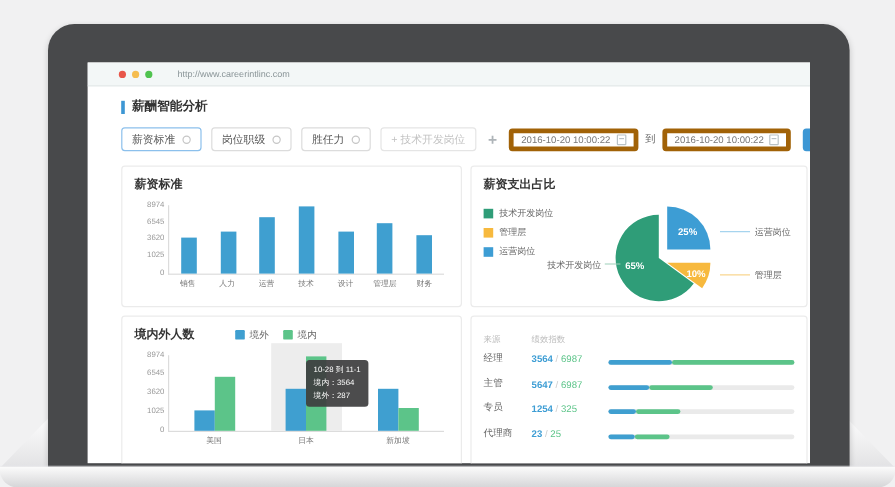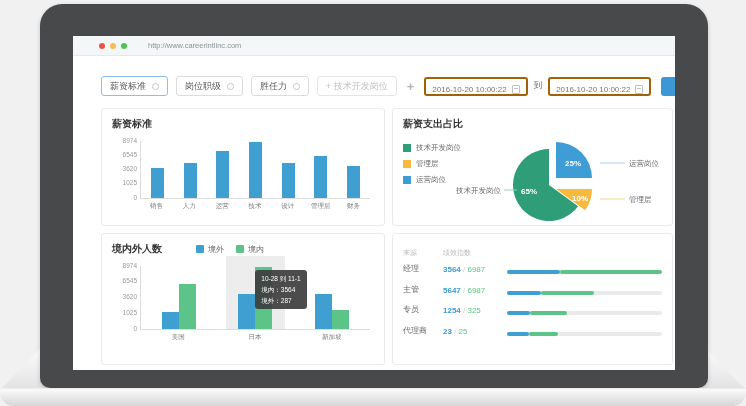--- a/index.html
+++ b/index.html
@@ -4,21 +4,21 @@
 <style>
   *{box-sizing:border-box;margin:0;padding:0}
   html,body{margin:0;padding:0}
   body{font-family:"Liberation Sans","DejaVu Sans",sans-serif;background:#fff}
   .stage{position:relative;width:746px;height:406px;background:#f1f1f2;overflow:hidden}
 
   
   .flare{position:absolute;left:0;top:344px;width:746px;height:46px;
          background:linear-gradient(#ffffff,#e2e2e4);
          clip-path:polygon(0 100%,6% 0,94% 0,100% 100%)}
-  .bezel{position:absolute;left:40px;top:4px;width:668px;height:384px;background:#48494b;
+  .bezel{position:absolute;left:40px;top:20px;width:668px;height:384px;background:#48494b;
          border-radius:22px 22px 10px 10px;box-shadow:0 2px 5px rgba(0,0,0,.18)}
   .base{position:absolute;left:0;top:388px;width:746px;height:18px;
         background:linear-gradient(#fbfbfb,#d6d6d8);border-radius:0 0 14px 14px;border-top:1px solid #ebebed}
   .screen{position:absolute;left:33px;top:32px;width:602px;height:334px;background:#fff;overflow:hidden}
 
   
   .browser{height:20px;background:#f3f7f7;border-bottom:1px solid #e4e9e9;display:flex;align-items:center;padding-left:26px}
   .dot{width:6px;height:6px;border-radius:50%;margin-right:5px}
   .dot.r{background:#e8564a}.dot.y{background:#f5bd4f}.dot.g{background:#4fc34f}
   .url{margin-left:16px;font-size:7.5px;color:#8a9598}
@@ -30,21 +30,21 @@
 
   
   .filters{display:flex;align-items:center;margin-top:10px}
   .chips{display:contents}
   .chip{display:flex;align-items:center;height:20px;padding:0 8px;border:1px solid #dcdcdc;border-radius:3px;
         font-size:9px;color:#555;margin-right:8px;background:#fff;cursor:pointer;white-space:nowrap}
   .chip.active{border-color:#8cc0ec}
   .circ{width:7px;height:7px;border:1px solid #c6c6c6;border-radius:50%;margin-left:6px;flex:none}
   .chip.ghost{color:#c2c2c2;border-color:#e5e5e5}
   .plus{color:#aeb4b8;font-size:13px;font-weight:bold;margin:0 10px 0 2px}
-  .dinput{display:flex;align-items:flex-end;height:19px;border:2px solid #a16207;border-radius:3px;padding:0 6px;
+  .dinput{display:flex;align-items:center;height:19px;border:4px solid #a16207;border-radius:3px;padding:0 6px;
           font-size:8px;color:#777;background:#fff;white-space:nowrap}
   .cal{width:8px;height:9px;border:1px solid #b9c2c6;border-radius:1px;margin-left:5px;position:relative;flex:none}
   .cal:before{content:"";position:absolute;left:1px;right:1px;top:2px;border-top:1px solid #b9c2c6}
   .to{font-size:8.5px;color:#666;margin:0 6px}
   .confirm{height:19px;padding:0 14px;background:#3d97d4;color:#fff;font-size:9px;border:none;border-radius:3px;
            margin-left:10px;cursor:pointer;font-family:inherit}
 
   
   .cards{display:grid;grid-template-columns:284px 281px;gap:7px;margin-top:12px}
   .card{background:#fff;border:1px solid #ebebeb;border-radius:3px;padding:8px 10px;position:relative;overflow:visible}
@@ -101,20 +101,24 @@
 
       <div class="browser">
         <span class="dot r"></span>
         <span class="dot y"></span>
         <span class="dot g"></span>
         <span class="url">http://www.careerintlinc.com</span>
       </div>
 
       <div class="page">
 
+        <div class="pghead">
+          <span class="accent"></span>
+          <span class="title">薪酬智能分析</span>
+        </div>
 
         <div class="filters">
           <div class="chips" id="chips"><div class="chip active">
                 <span>薪资标准</span>
                 <span class="circ"></span>
               </div><div class="chip">
                 <span>岗位职级</span>
                 <span class="circ"></span>
               </div><div class="chip">
                 <span>胜任力</span>

